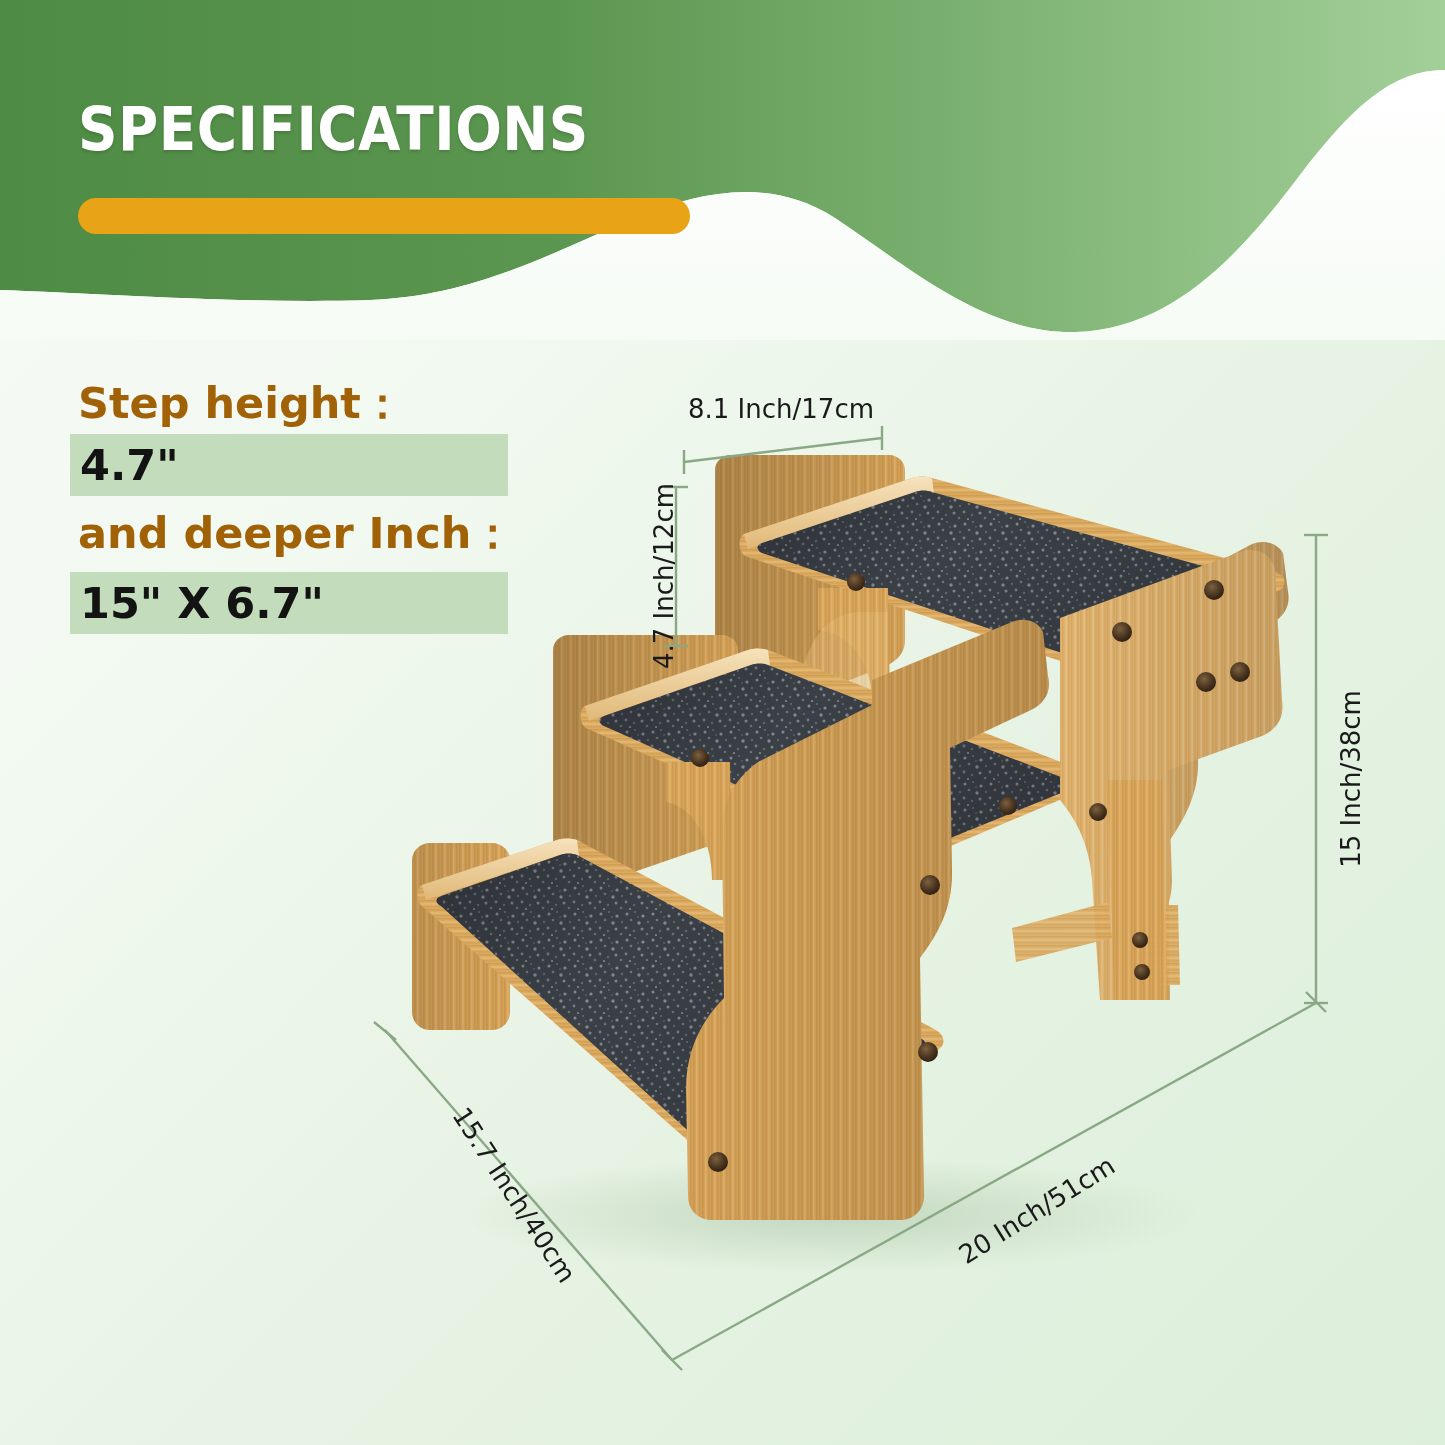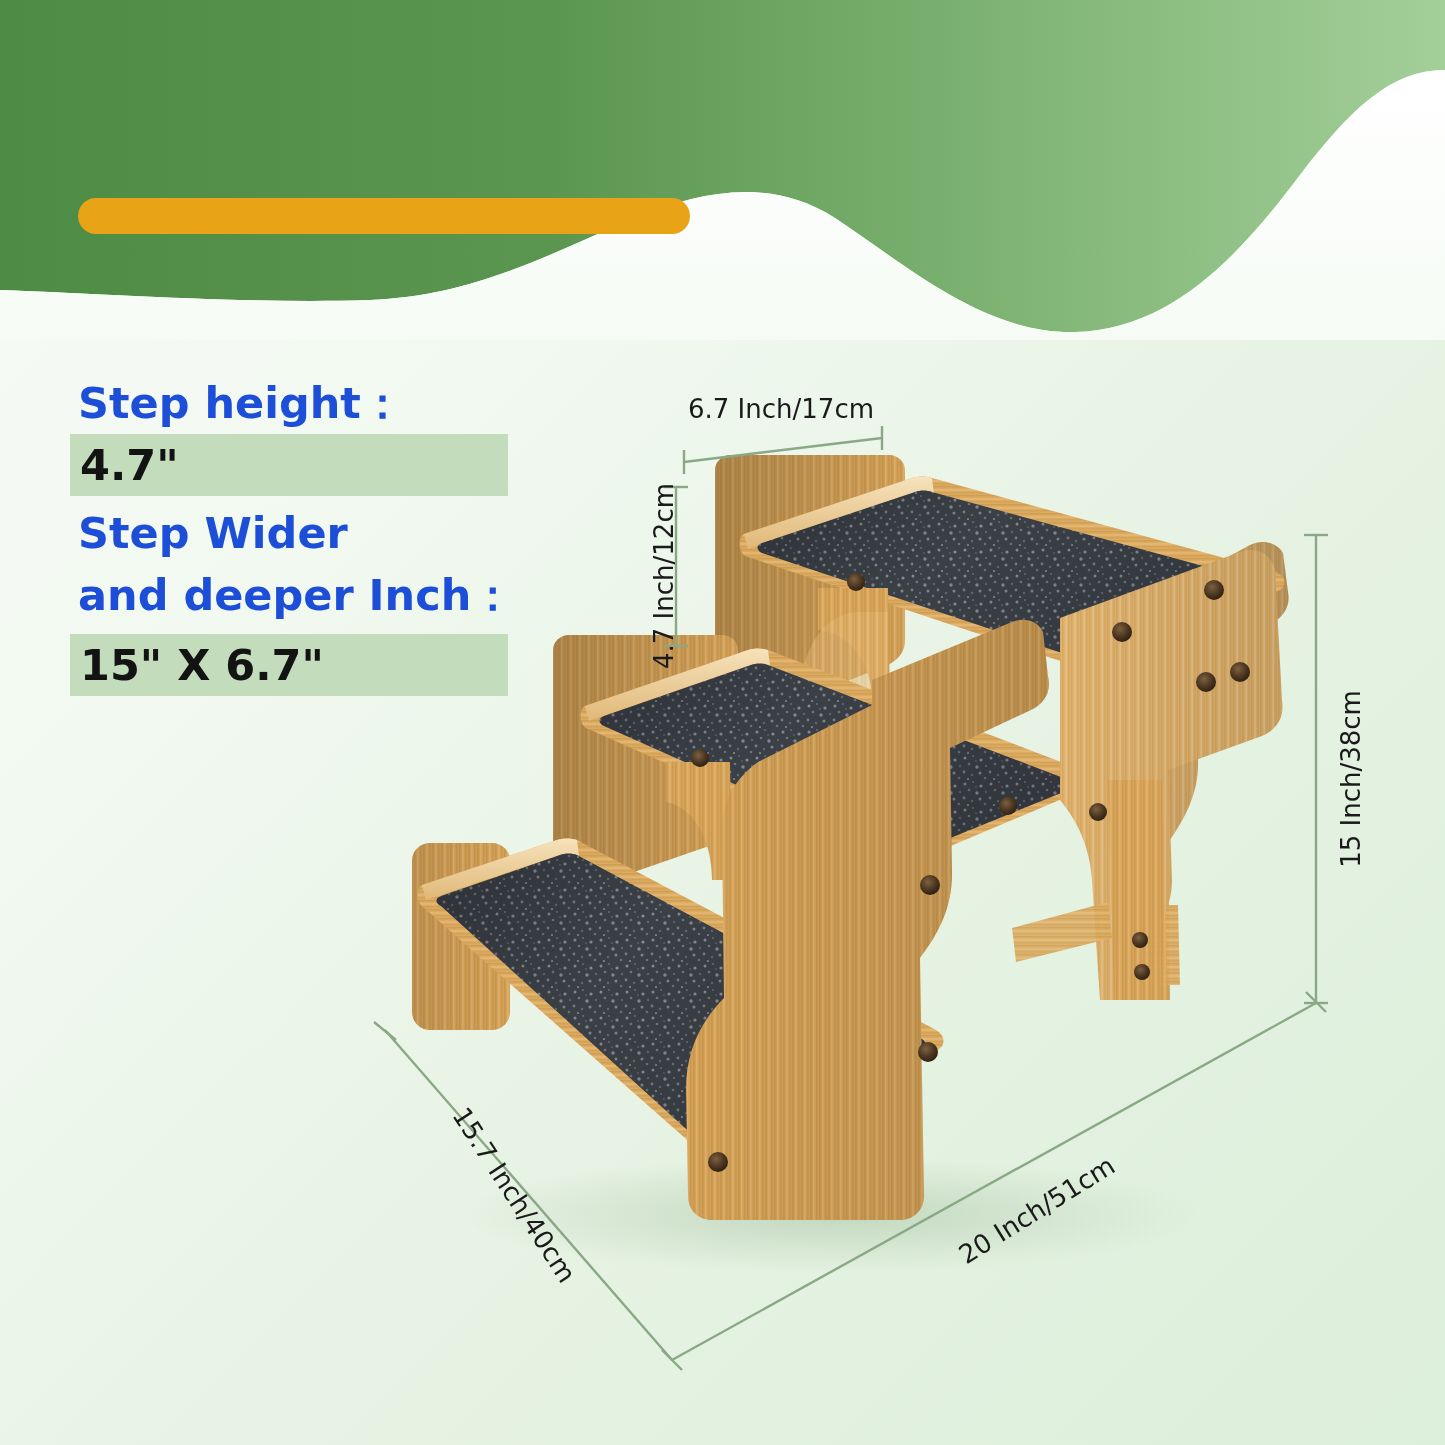--- a/index.html
+++ b/index.html
@@ -23,21 +23,21 @@
     font-family:"DejaVu Sans Condensed","Liberation Sans",sans-serif;
     font-weight:bold;color:#ffffff;font-size:61px;line-height:66px;
     letter-spacing:0.5px;
     text-shadow:0 2px 3px rgba(40,70,30,.28);
     white-space:nowrap;
   }
 
   
   .specs{position:absolute;left:78px;top:372px;width:470px;}
   .spec-label{
-    font-size:43px;font-weight:bold;color:#1d4ed8;line-height:62px;
+    font-size:43px;font-weight:bold;color:#a16207;line-height:62px;
     white-space:nowrap;
   }
   .spec-value{
     position:relative;font-size:43px;font-weight:bold;color:#131313;
     line-height:62px;white-space:nowrap;
   }
   .hl{
     position:absolute;left:-8px;top:0;width:438px;height:62px;
     background:#c3ddbc;z-index:0;
   }
@@ -89,31 +89,31 @@
                C480,296 560,248 640,216
                C700,192 770,176 835,218
                C910,268 985,334 1075,332
                C1175,330 1245,248 1300,175
                C1350,110 1390,70 1445,70
                L1445,340 L0,340 Z" fill="url(#underWave)"></path>
     </svg>
 
     <div class="title-block">
       <div class="title-bar"></div>
+      <div class="title-line">SPECIFICATIONS</div>
     </div>
   </div>
 
   <div class="specs">
     <div class="spec-label">Step height：</div>
     <div class="spec-value">
       <span class="hl"></span>
       <span class="hl-txt">4.7"</span>
     </div>
     <div class="gap-a"></div>
-    <div class="spec-label">Step Wider</div>
     <div class="spec-label">and deeper Inch：</div>
     <div class="gap-b"></div>
     <div class="spec-value">
       <span class="hl"></span>
       <span class="hl-txt">15" X 6.7"</span>
     </div>
   </div>
 
   <svg class="product" viewBox="0 0 1445 1445">
     <defs>
@@ -360,19 +360,19 @@
 
       <line x1="385" y1="1030" x2="672" y2="1360"></line>
       <line x1="374" y1="1022" x2="396" y2="1040"></line>
 
       <line x1="672" y1="1360" x2="1316" y2="1003"></line>
       <line x1="1306" y1="992" x2="1326" y2="1012"></line>
       <line x1="662" y1="1350" x2="682" y2="1370"></line>
     </g>
   </svg>
 
-  <div class="dim" id="dim-top">6.7 Inch/17cm</div>
+  <div class="dim" id="dim-top">8.1 Inch/17cm</div>
   <div class="dim" id="dim-left">4.7 Inch/12cm</div>
   <div class="dim" id="dim-right">15 Inch/38cm</div>
   <div class="dim" id="dim-depth">15.7 Inch/40cm</div>
   <div class="dim" id="dim-width">20 Inch/51cm</div>
 
 </div>
 
 </body></html>

